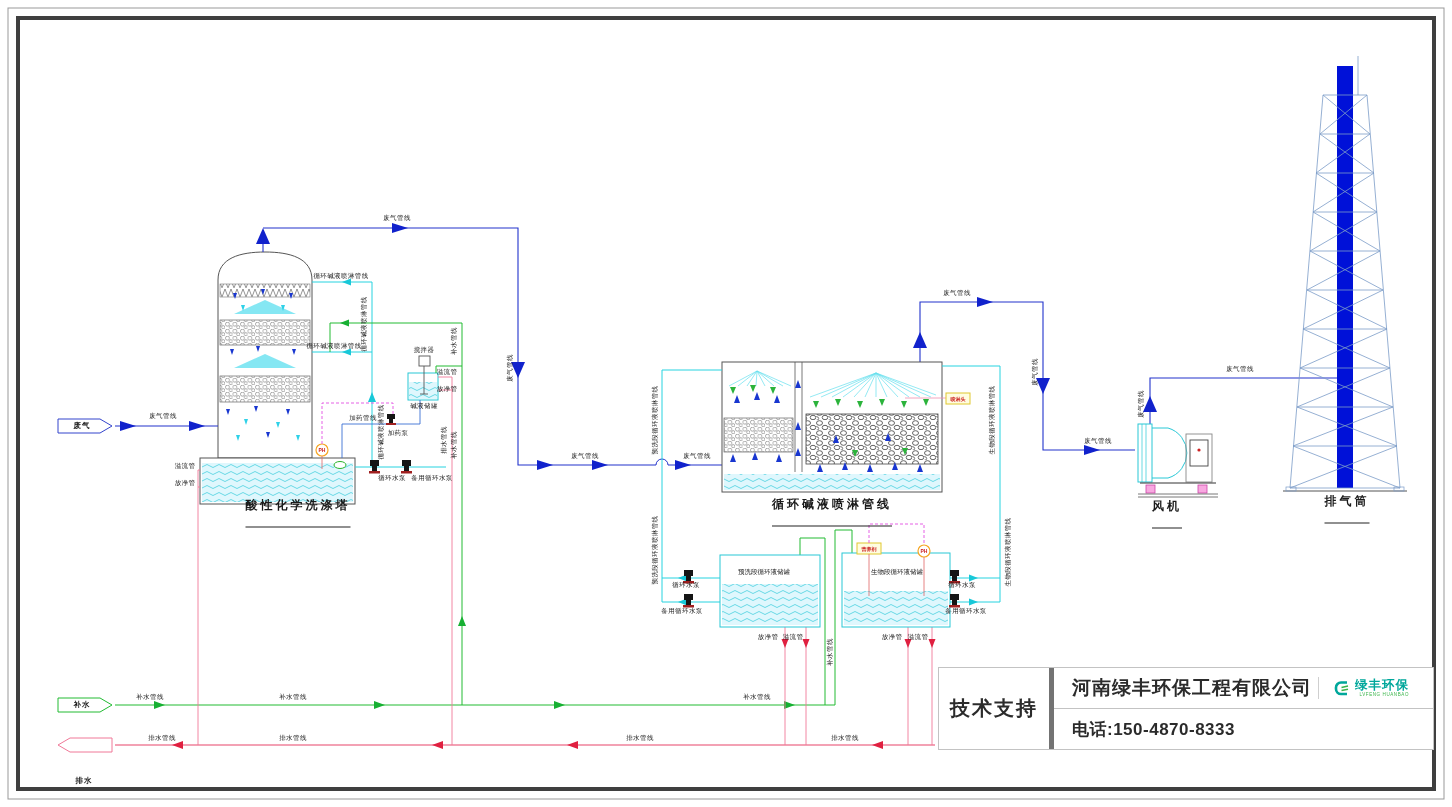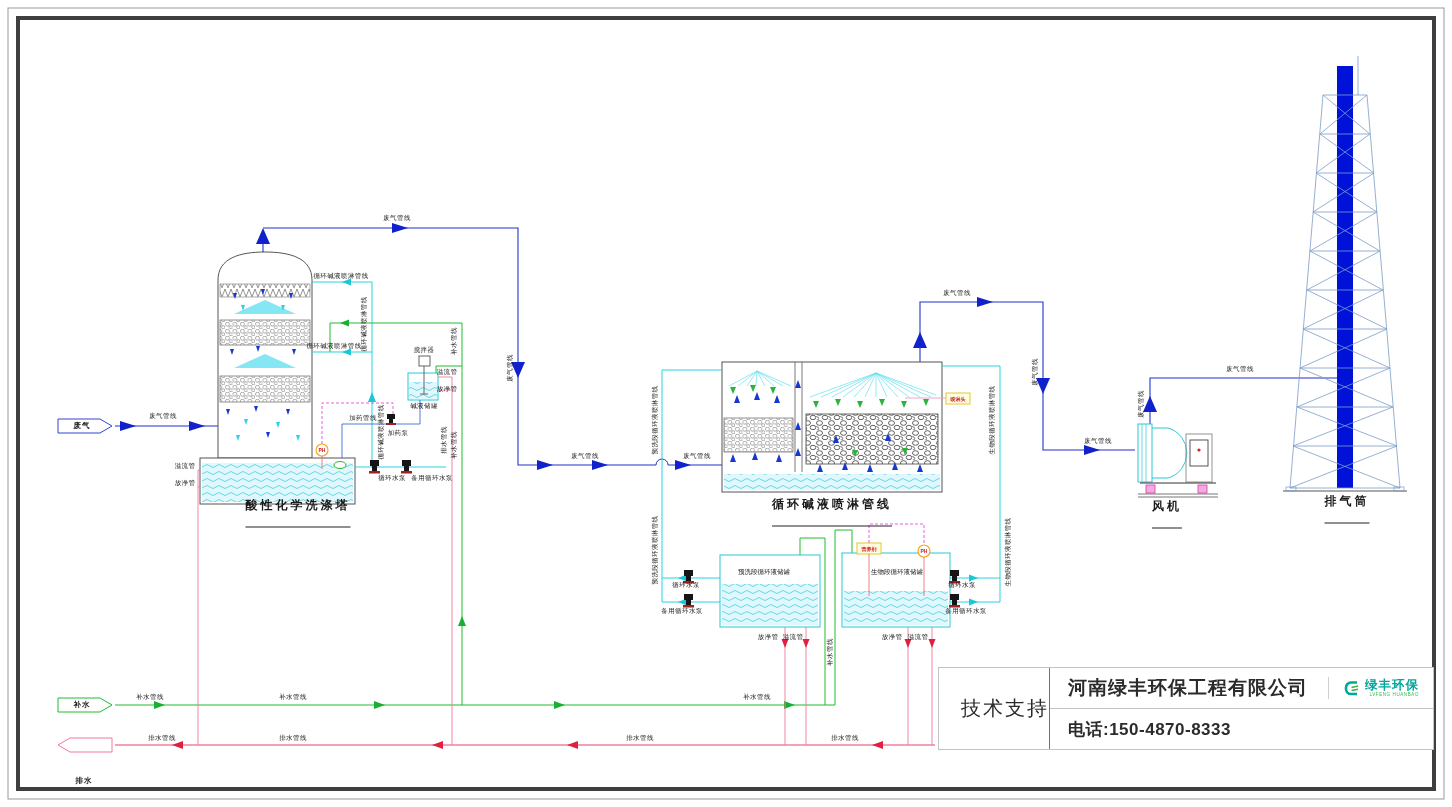--- a/index.html
+++ b/index.html
@@ -7,23 +7,23 @@
   #diagram-svg{position:absolute;left:0;top:0;}
   #labels{position:absolute;left:0;top:0;width:100%;height:100%;pointer-events:none;border-radius:22px;}
   .dl{position:absolute;transform:translate(-50%,-50%);font-size:6.5px;color:#1a1a1a;white-space:nowrap;letter-spacing:.4px;line-height:1;}
   .dl.rot{transform:translate(-50%,-50%) rotate(-90deg);}
   .dl.title{font-size:12px;font-weight:700;letter-spacing:3px;border-bottom:1.5px solid #222;padding-bottom:16px;}
   .dl.tag{font-size:5px;letter-spacing:0;font-weight:700;}
   .dl.flag{font-size:7.5px;letter-spacing:1px;font-weight:600;}
   .dl.tank{font-size:6.5px;letter-spacing:0;}
   
   .tblock{position:absolute;left:938px;top:667px;width:496px;height:83px;display:flex;border:1px solid #c3c3c3;background:#fff;box-sizing:border-box;color:#2b2b2b;}
-  .tb-left{width:110px;border-right:1px solid #737373;display:flex;align-items:center;justify-content:flex-end;font-size:20px;font-weight:400;letter-spacing:2px;}
+  .tb-left{width:110px;border-right:5px solid #737373;display:flex;align-items:center;justify-content:center;font-size:20px;font-weight:700;letter-spacing:2px;}
   .tb-right{flex:1;display:flex;flex-direction:column;}
-  .tb-row1{height:41px;display:flex;align-items:center;padding:0 14px 0 18px;border-bottom:1px solid #c3c3c3;}
+  .tb-row1{height:41px;display:flex;align-items:center;padding:0 24px 0 18px;border-bottom:1px solid #c3c3c3;}
   .tb-row2{height:41px;display:flex;align-items:center;padding-left:18px;font-size:17px;font-weight:700;letter-spacing:.5px;}
   .company{font-size:19px;font-weight:700;letter-spacing:1px;}
   .tb-sep{width:1px;height:22px;background:#cfcfcf;margin:0 14px 0 auto;}
   .logo{display:flex;align-items:center;gap:3px;}
   .logo-txt{display:flex;flex-direction:column;line-height:1;align-items:flex-end;}
   .logo-txt b{font-size:12.5px;color:#00a79b;letter-spacing:1px;}
   .logo-txt small{font-size:4.5px;color:#3ab54a;letter-spacing:.6px;margin-top:1px;}
 </style>
 </head>
 <body>

